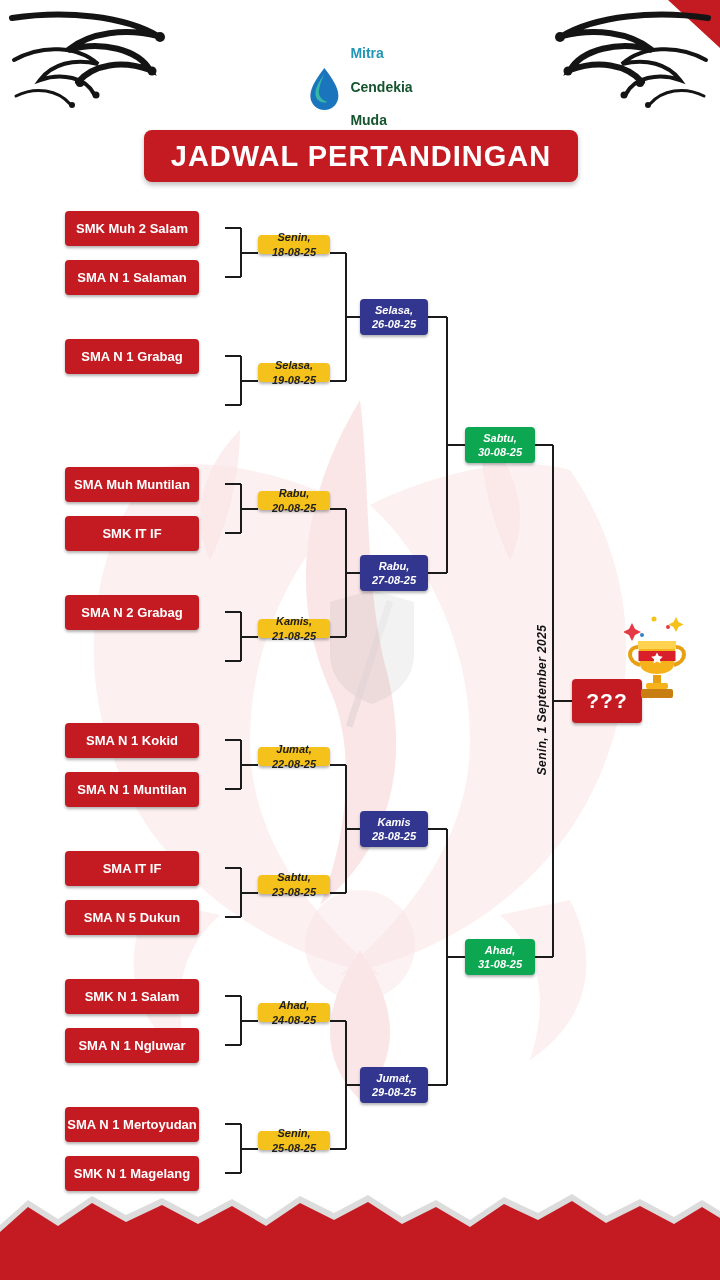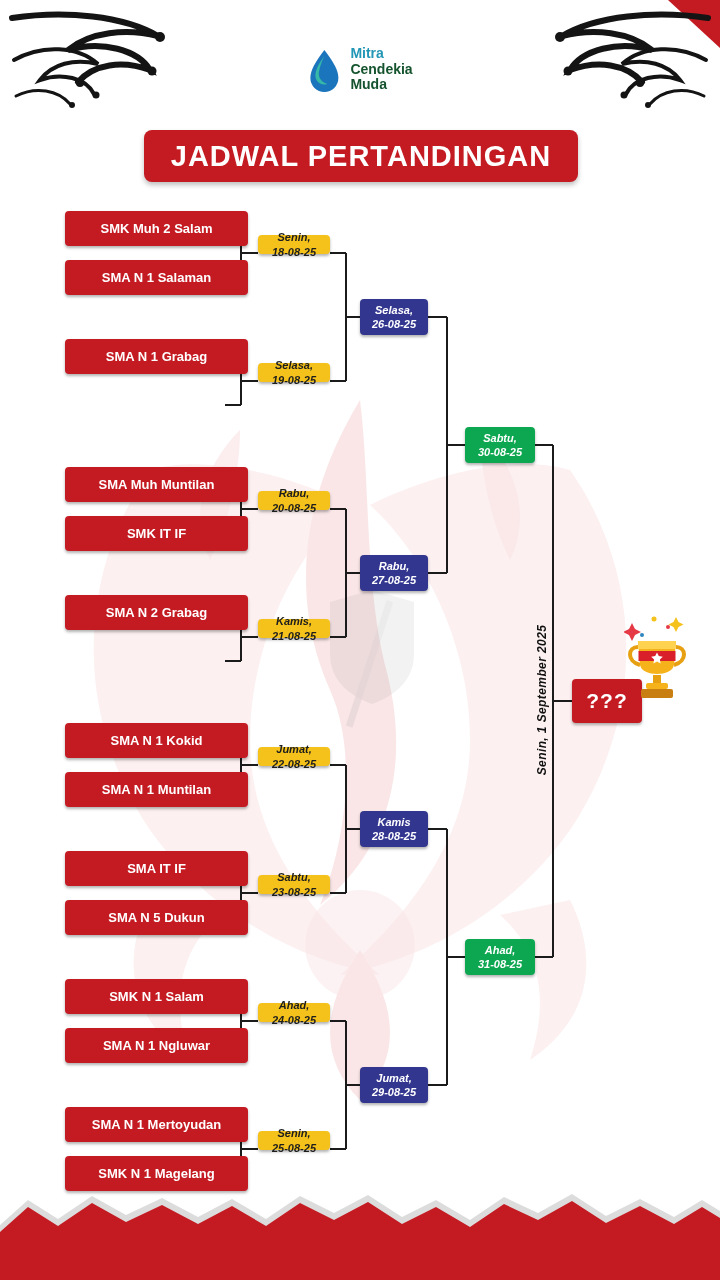--- a/index.html
+++ b/index.html
@@ -17,33 +17,33 @@
     clip-path:polygon(100% 0, 0 0, 100% 100%);
   }
   .flourish { position:absolute; top:8px; z-index:3; }
   .flourish.left  { left:6px; }
   .flourish.right { right:6px; transform:scaleX(-1); }
   
   .logo {
     position:absolute; top:46px; left:50%; transform:translateX(-50%);
     display:flex; align-items:center; gap:9px; z-index:4;
   }
-  .logo-text { display:flex; flex-direction:column; line-height:1.12; font-weight:bold; font-size:14px; }
+  .logo-text { display:flex; flex-direction:column; line-height:1.12; font-weight:bold; font-size:14px;gap:18px; }
   .logo-line1 { color:#2196B5; }
   .logo-line2, .logo-line3 { color:#14532d; }
   .title-banner {
     position:absolute; left:144px; top:130px; width:434px; height:52px; z-index:4;
     background:var(--red,#C41A22); color:#fff; border-radius:8px;
     display:flex; align-items:center; justify-content:center;
     font-size:29px; font-weight:bold; letter-spacing:1px;
     box-shadow:0 3px 5px rgba(0,0,0,.25);
   }
   
   .team {
-    position:absolute; left:65px; width:183px; height:35px; z-index:2;
+    position:absolute; left:65px; width:134px; height:35px; z-index:2;
     background:var(--red,#C41A22); color:#fff; border-radius:4px;
     display:flex; align-items:center; justify-content:center;
     font-size:13px; font-weight:600; text-align:center;
     box-shadow:0 2px 3px rgba(0,0,0,.3);
   }
   .date {
     position:absolute; z-index:2; border-radius:4px;
     display:flex; flex-direction:column; align-items:center; justify-content:center;
     font-size:11px; font-style:italic; font-weight:700; line-height:1.3;
     box-shadow:0 2px 3px rgba(0,0,0,.3); text-align:center;

